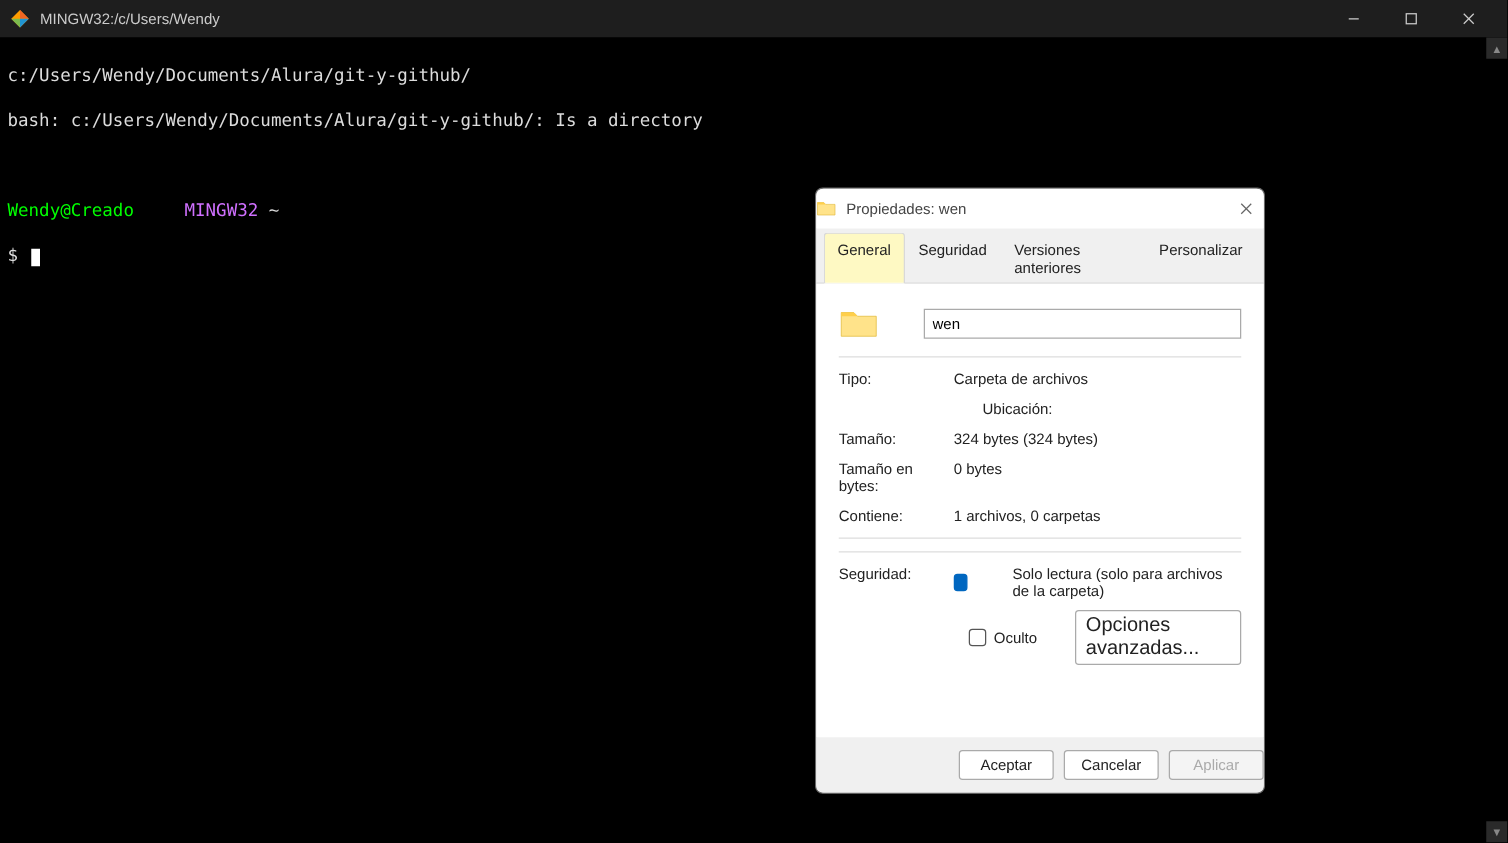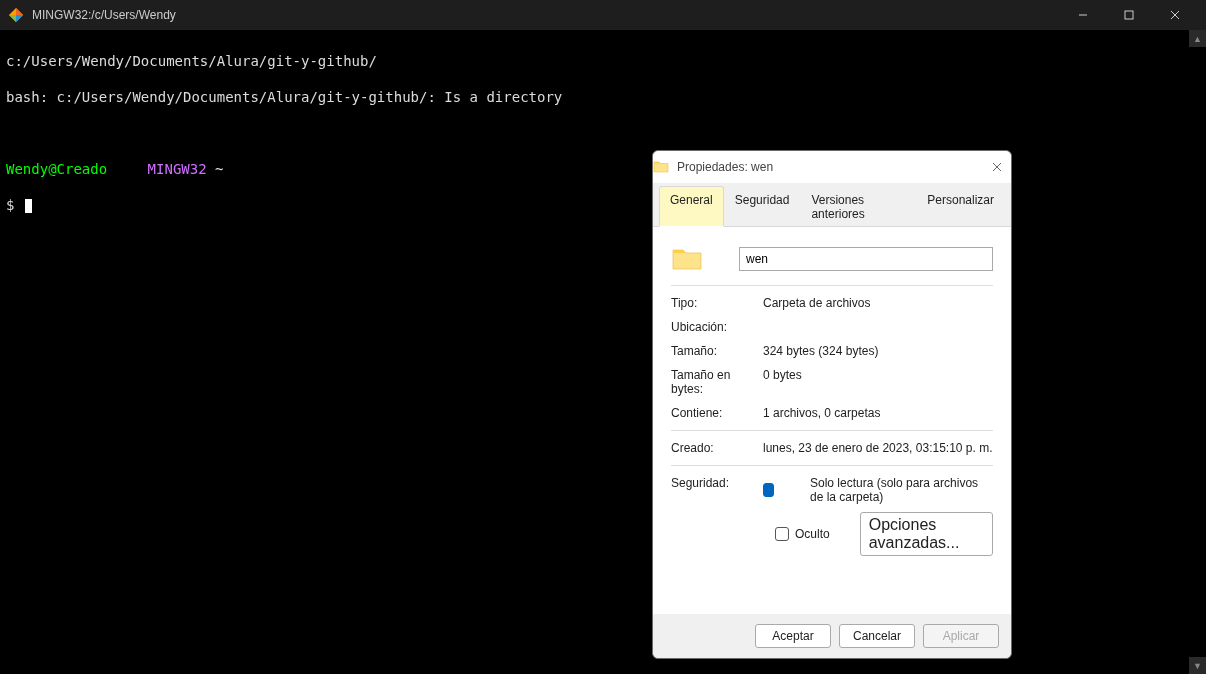--- a/index.html
+++ b/index.html
@@ -150,20 +150,21 @@
   font-size: 12px;
   background: #fff;
 }
 hr.sep {
   border: none; border-top: 1px solid #ddd;
   margin: 8px 0 10px 0;
 }
 .prop-row {
   display: flex;
   margin-bottom: 10px;
+  justify-content: center;
 }
 .prop-label {
   width: 92px;
   color: #222;
 }
 .prop-val {
   flex: 1;
   color: #222;
 }
 .attr-block { display: flex; }
@@ -193,21 +194,21 @@
 .attr-adv-btn {
   float: right;
   padding: 3px 8px;
   font-size: 16px;
   border: 1px solid #aaa;
   border-radius: 3px;
   background: #fff;
 }
 .dlg-footer {
   background: #f0f0f0;
-  padding: 10px 12px;
+  padding: 10px 0;
   display: flex; justify-content: flex-end; gap: 8px;
   border-bottom-left-radius: 6px;
   border-bottom-right-radius: 6px;
 }
 .dlg-btn {
   min-width: 76px;
   padding: 4px 12px;
   font-size: 12px;
   border: 1px solid #aaa;
   border-radius: 3px;
@@ -316,24 +317,20 @@
       <span class="prop-label">Tamaño en bytes:</span>
       <span class="prop-val">0 bytes</span>
     </div>
     <div class="prop-row">
       <span class="prop-label">Contiene:</span>
       <span class="prop-val">1 archivos, 0 carpetas</span>
     </div>
 
     <hr class="sep">
 
-    <div class="prop-row">
-      <span class="prop-label">Creado:</span>
-      <span class="prop-val">lunes, 23 de enero de 2023, 03:15:10 p. m.</span>
-    </div>
 
     <hr class="sep">
 
     <div class="attr-block">
       <span class="prop-label">Seguridad:</span>
       <div class="attr-right">
         <div class="check-line">
           <span class="cb filled"></span>
           <span>Solo lectura (solo para archivos de la carpeta)</span>
         </div>

